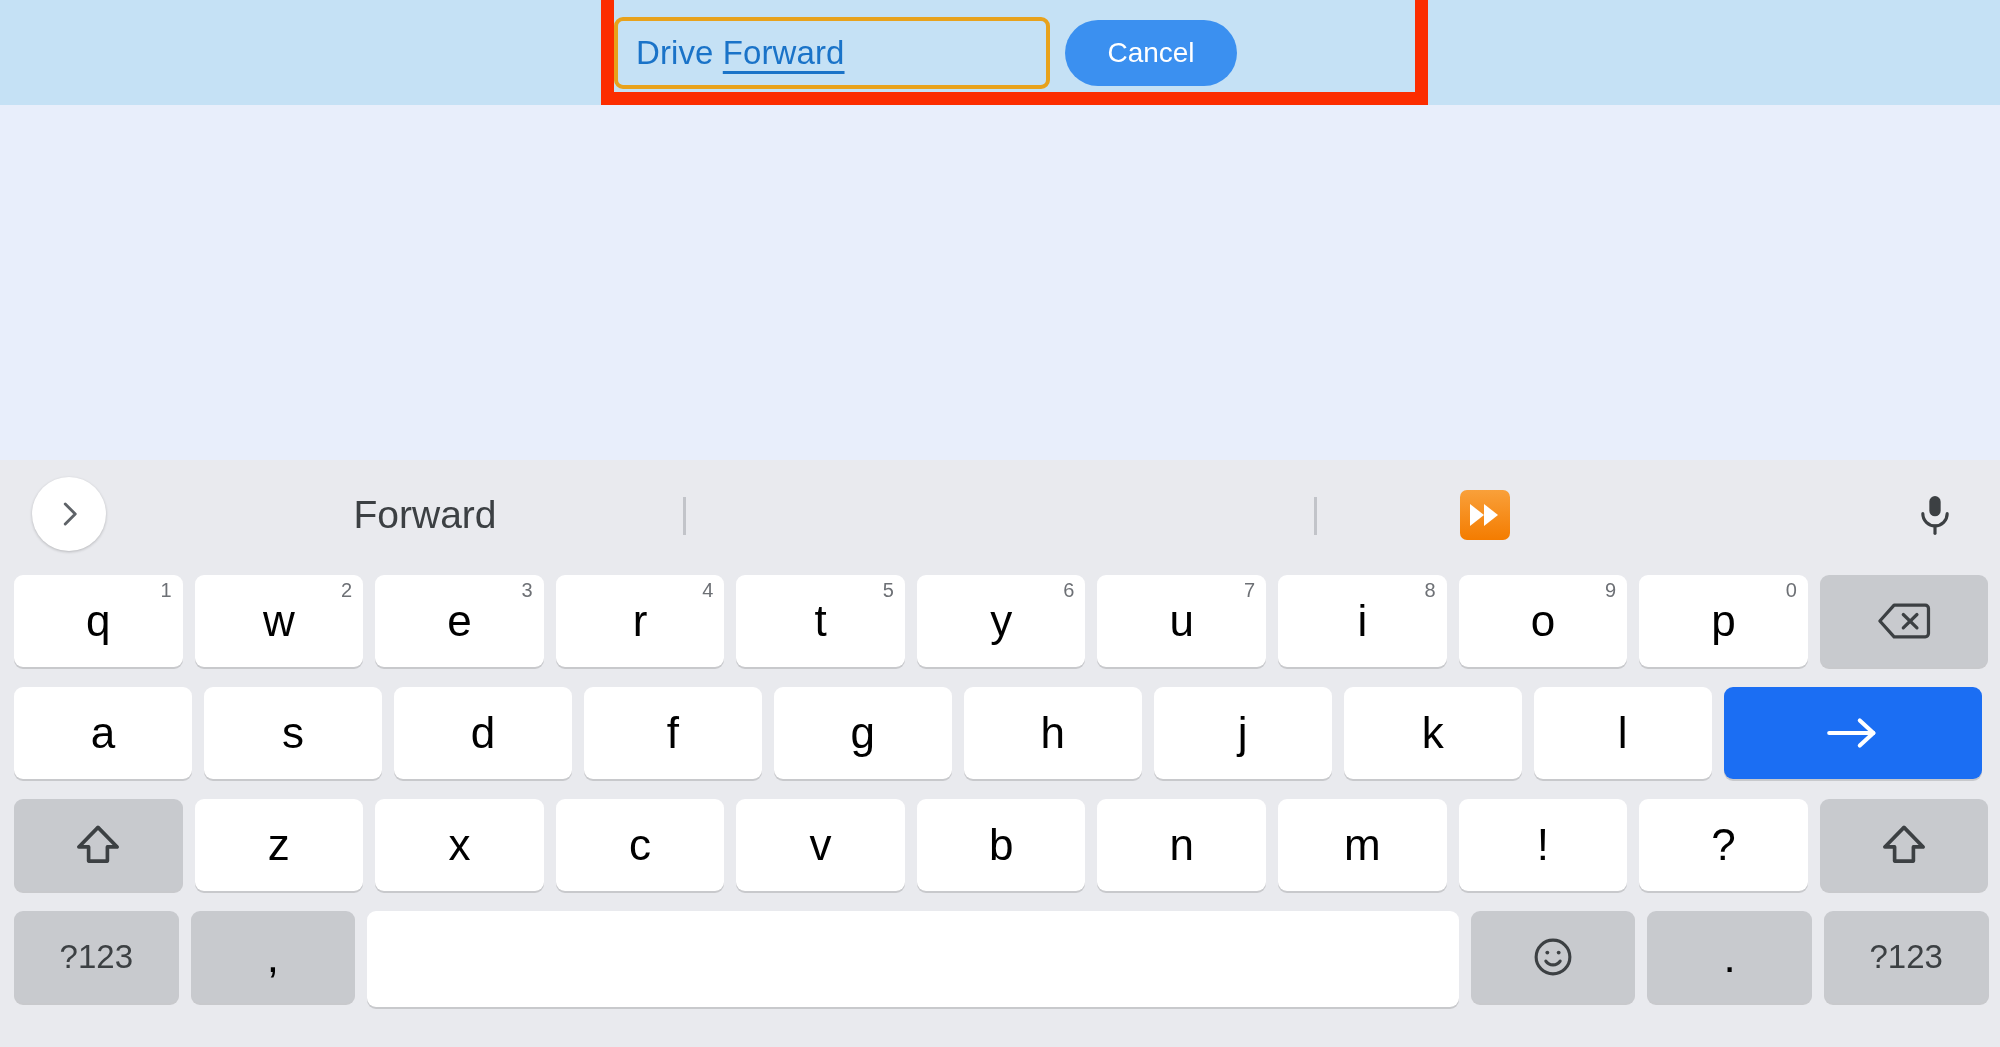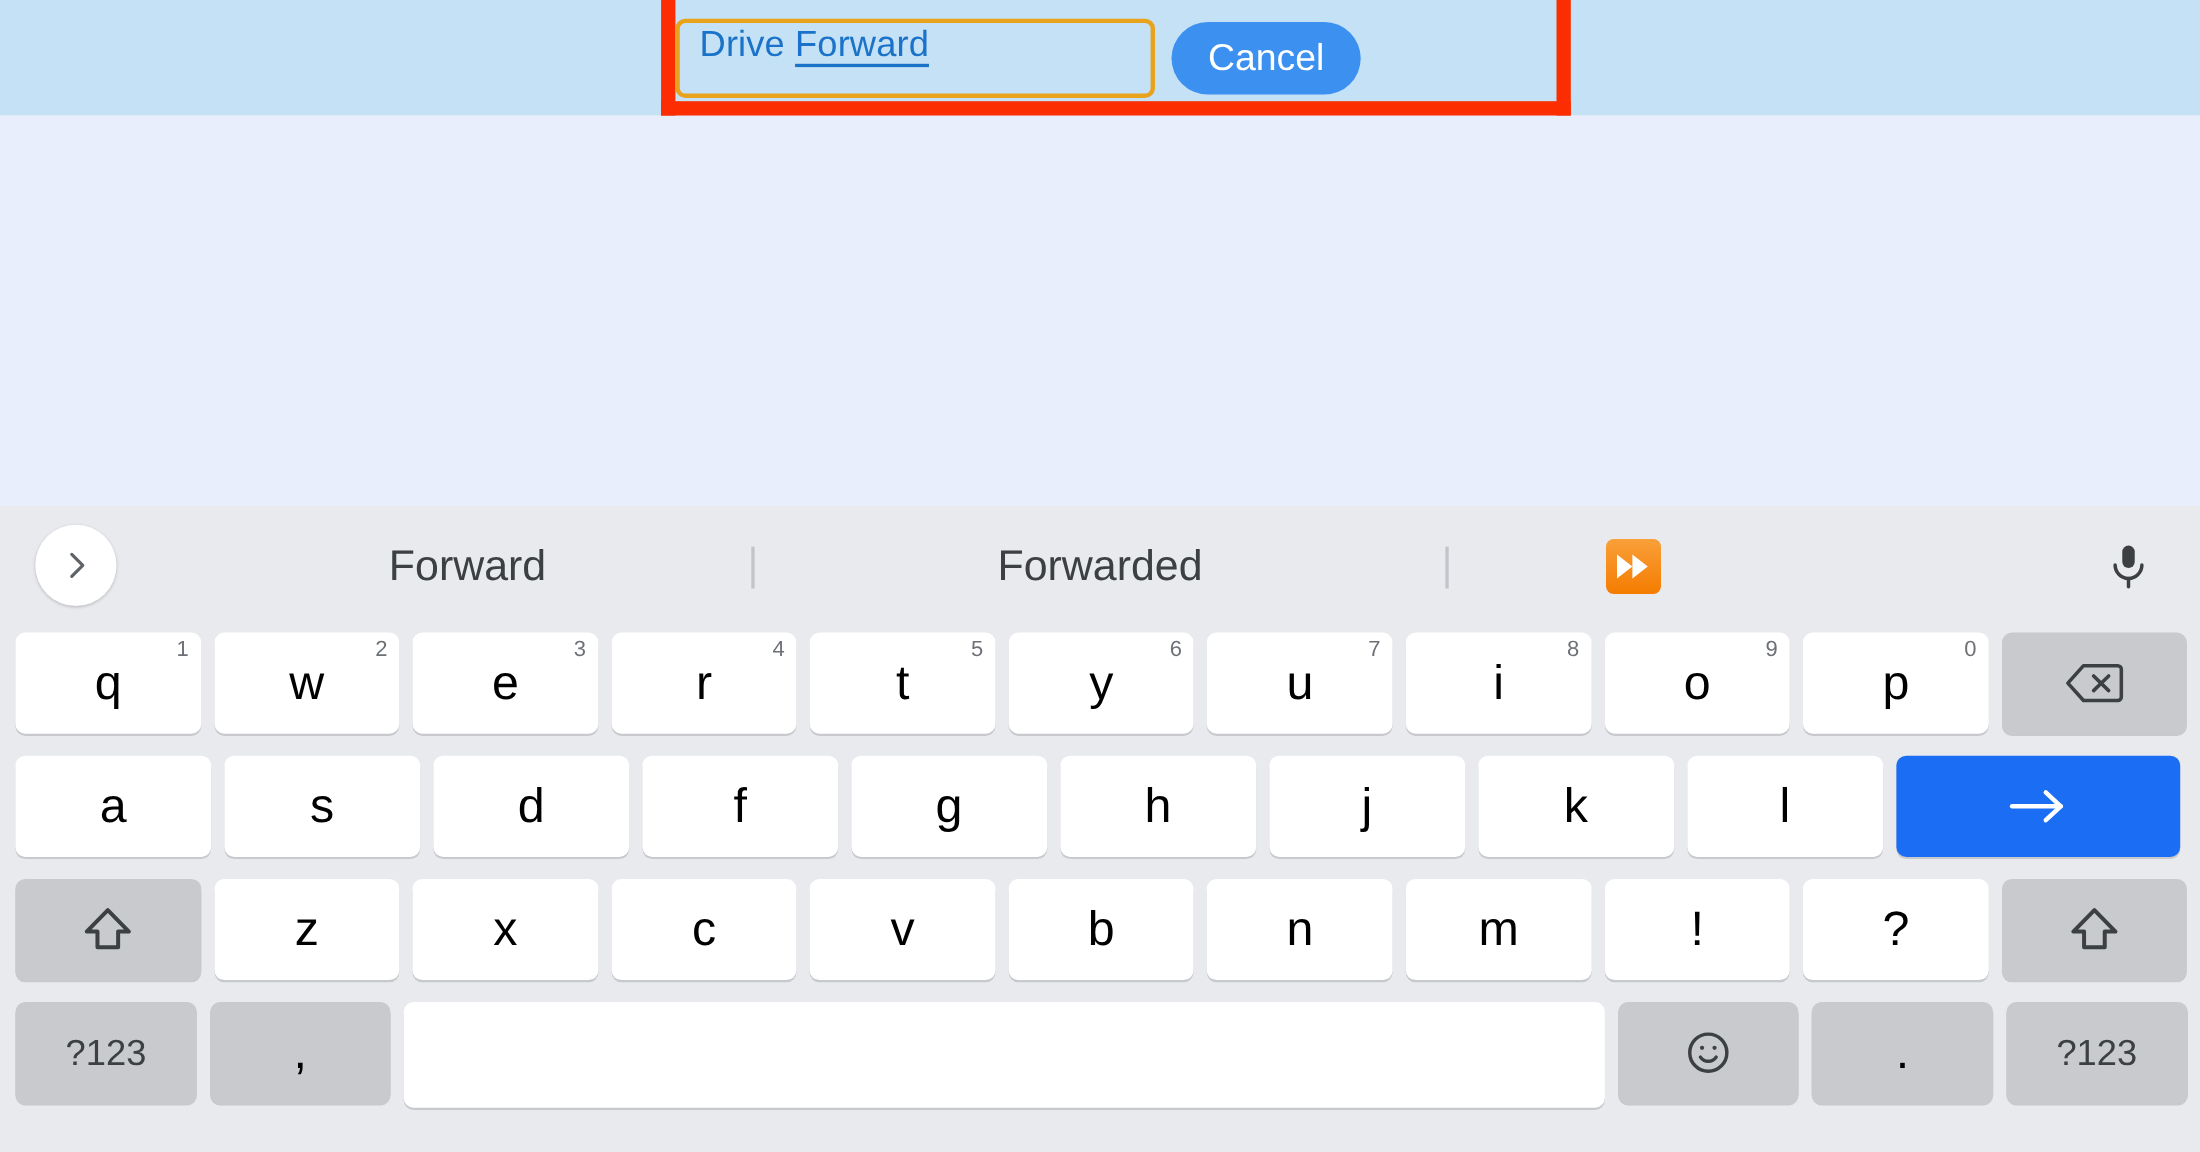--- a/index.html
+++ b/index.html
@@ -62,20 +62,21 @@
 
   .name-field {
     position: relative;
     box-sizing: border-box;
     width: 436px;
     height: 72px;
     border: 4px solid #e8a21c;
     border-radius: 9px;
     background: #c5e1f5;
     display: flex;
+    align-items: center;
     padding-left: 18px;
   }
   .name-field .value {
     font-size: 33px;
     color: #1a73c8;
     letter-spacing: 0.1px;
     white-space: nowrap;
   }
   .name-field .value .composing {
     text-decoration: underline;
@@ -83,21 +84,21 @@
     text-underline-offset: 7px;
   }
 
   .pill-btn {
     box-sizing: border-box;
     height: 66px;
     border: none;
     border-radius: 33px;
     background: #3b90f0;
     color: #ffffff;
-    font-size: 34px;
+    font-size: 28px;
     font-family: "Liberation Sans", sans-serif;
     cursor: pointer;
     padding: 0 38px;
     display: flex;
     align-items: center;
     justify-content: center;
   }
   .pill-btn.cancel { width: 172px; padding: 0; }
   .pill-btn.save   { width: 148px; padding: 0; }
 
@@ -243,21 +244,20 @@
 
     <div class="sugg-strip">
       <div class="expand-btn">
         <svg class="icon" width="30" height="30" viewBox="0 0 24 24" fill="none" stroke="#5f6368" stroke-width="2.3" stroke-linecap="round" stroke-linejoin="round">
           <polyline points="9 4 17 12 9 20"></polyline>
         </svg>
       </div>
 
       <div class="sugg sugg-1">Forward</div>
       <div class="sugg-div div-1"></div>
-      <div class="sugg sugg-2">Forwarded</div>
       <div class="sugg-div div-2"></div>
       <div class="sugg sugg-3">
         <span class="ff-emoji">
           <svg class="icon" width="34" height="30" viewBox="0 0 34 30" fill="#ffffff">
             <polygon points="2,4 16,15 2,26"></polygon>
             <polygon points="16,4 30,15 16,26"></polygon>
           </svg>
         </span>
       </div>
 

